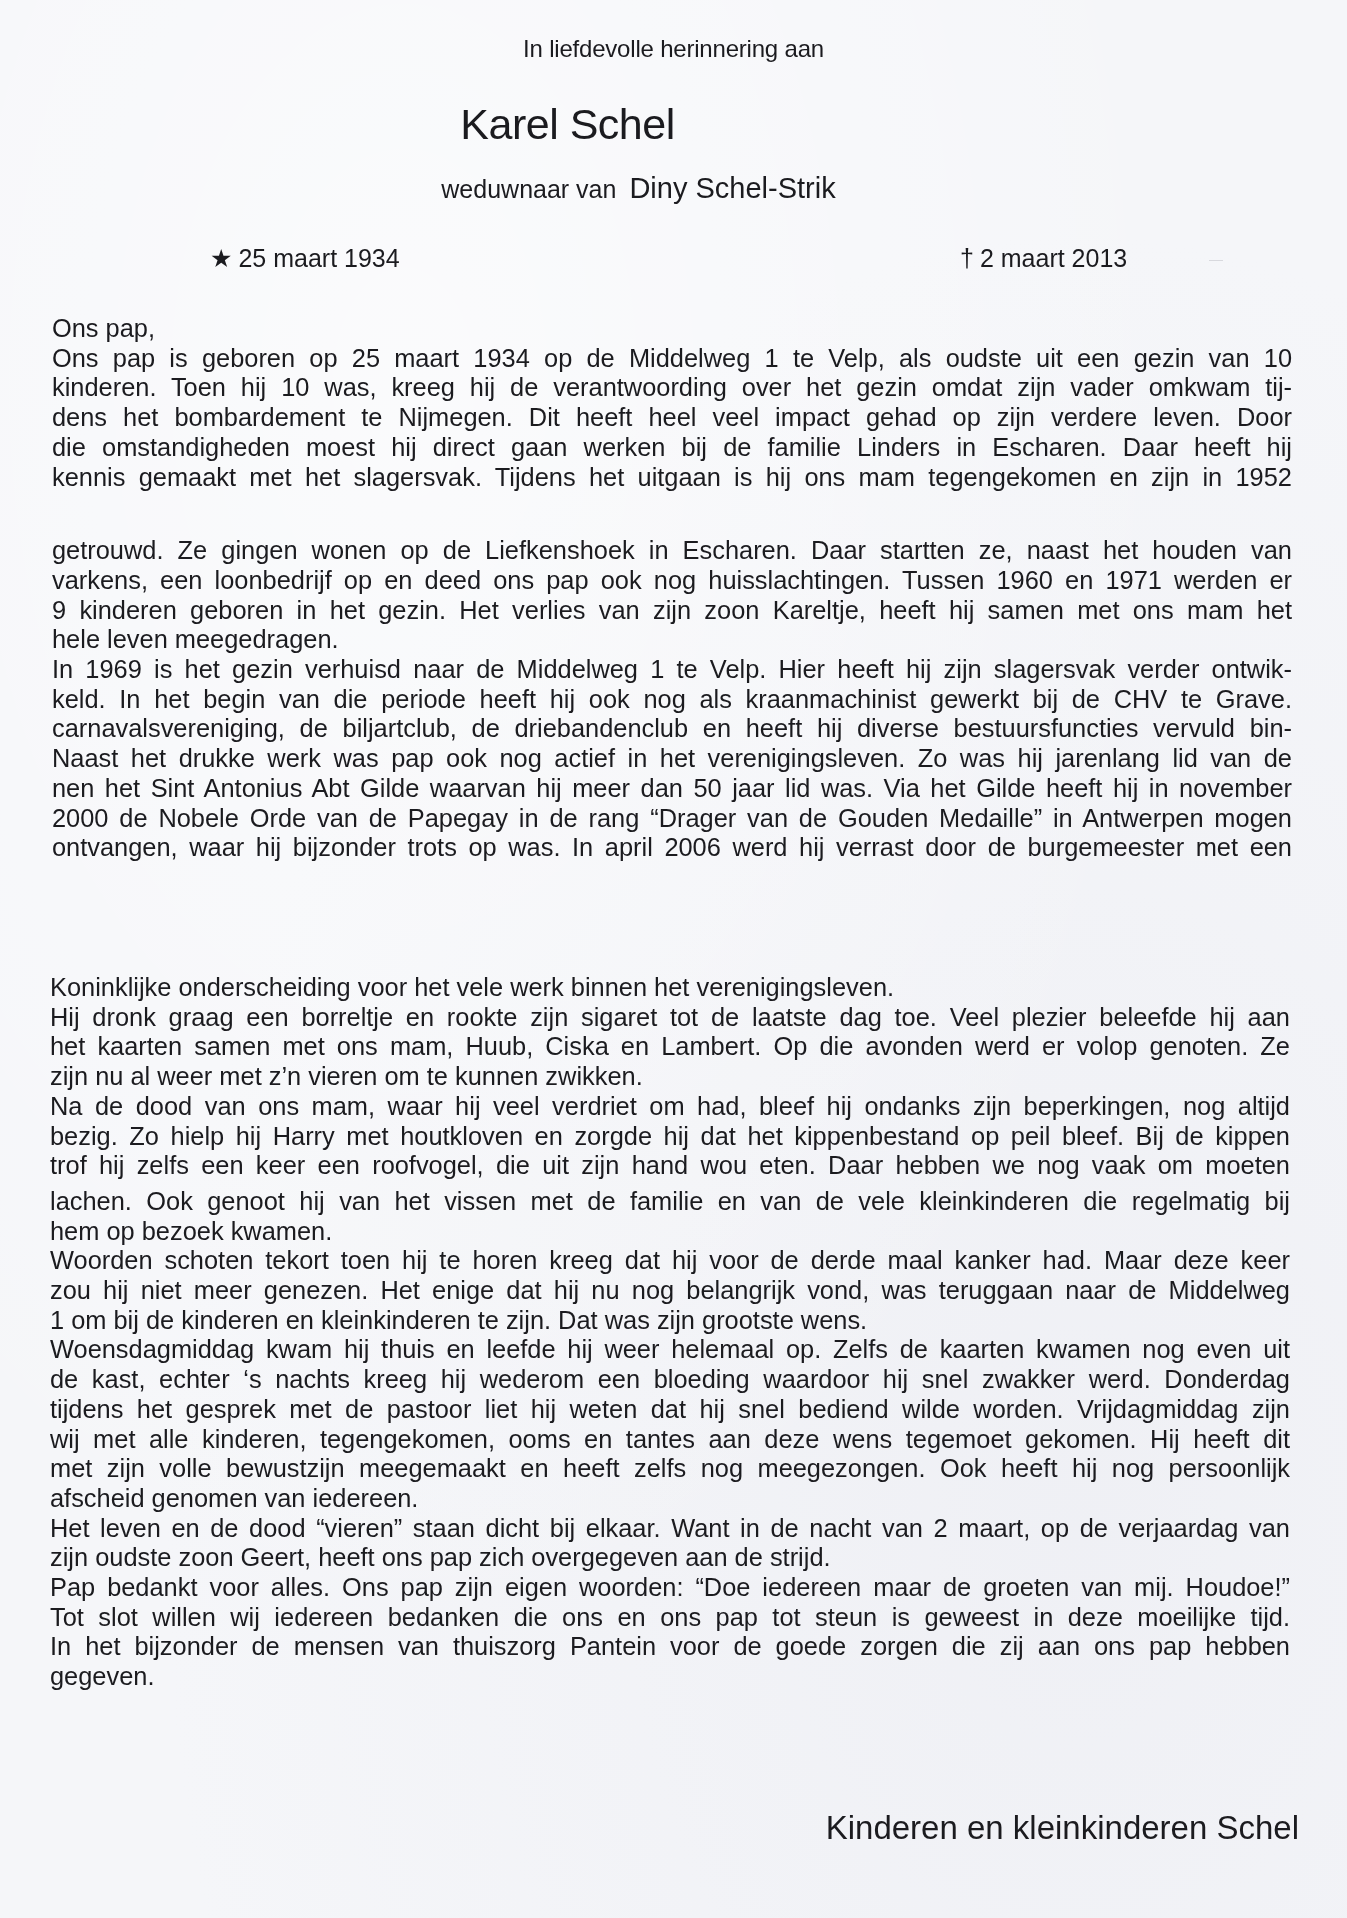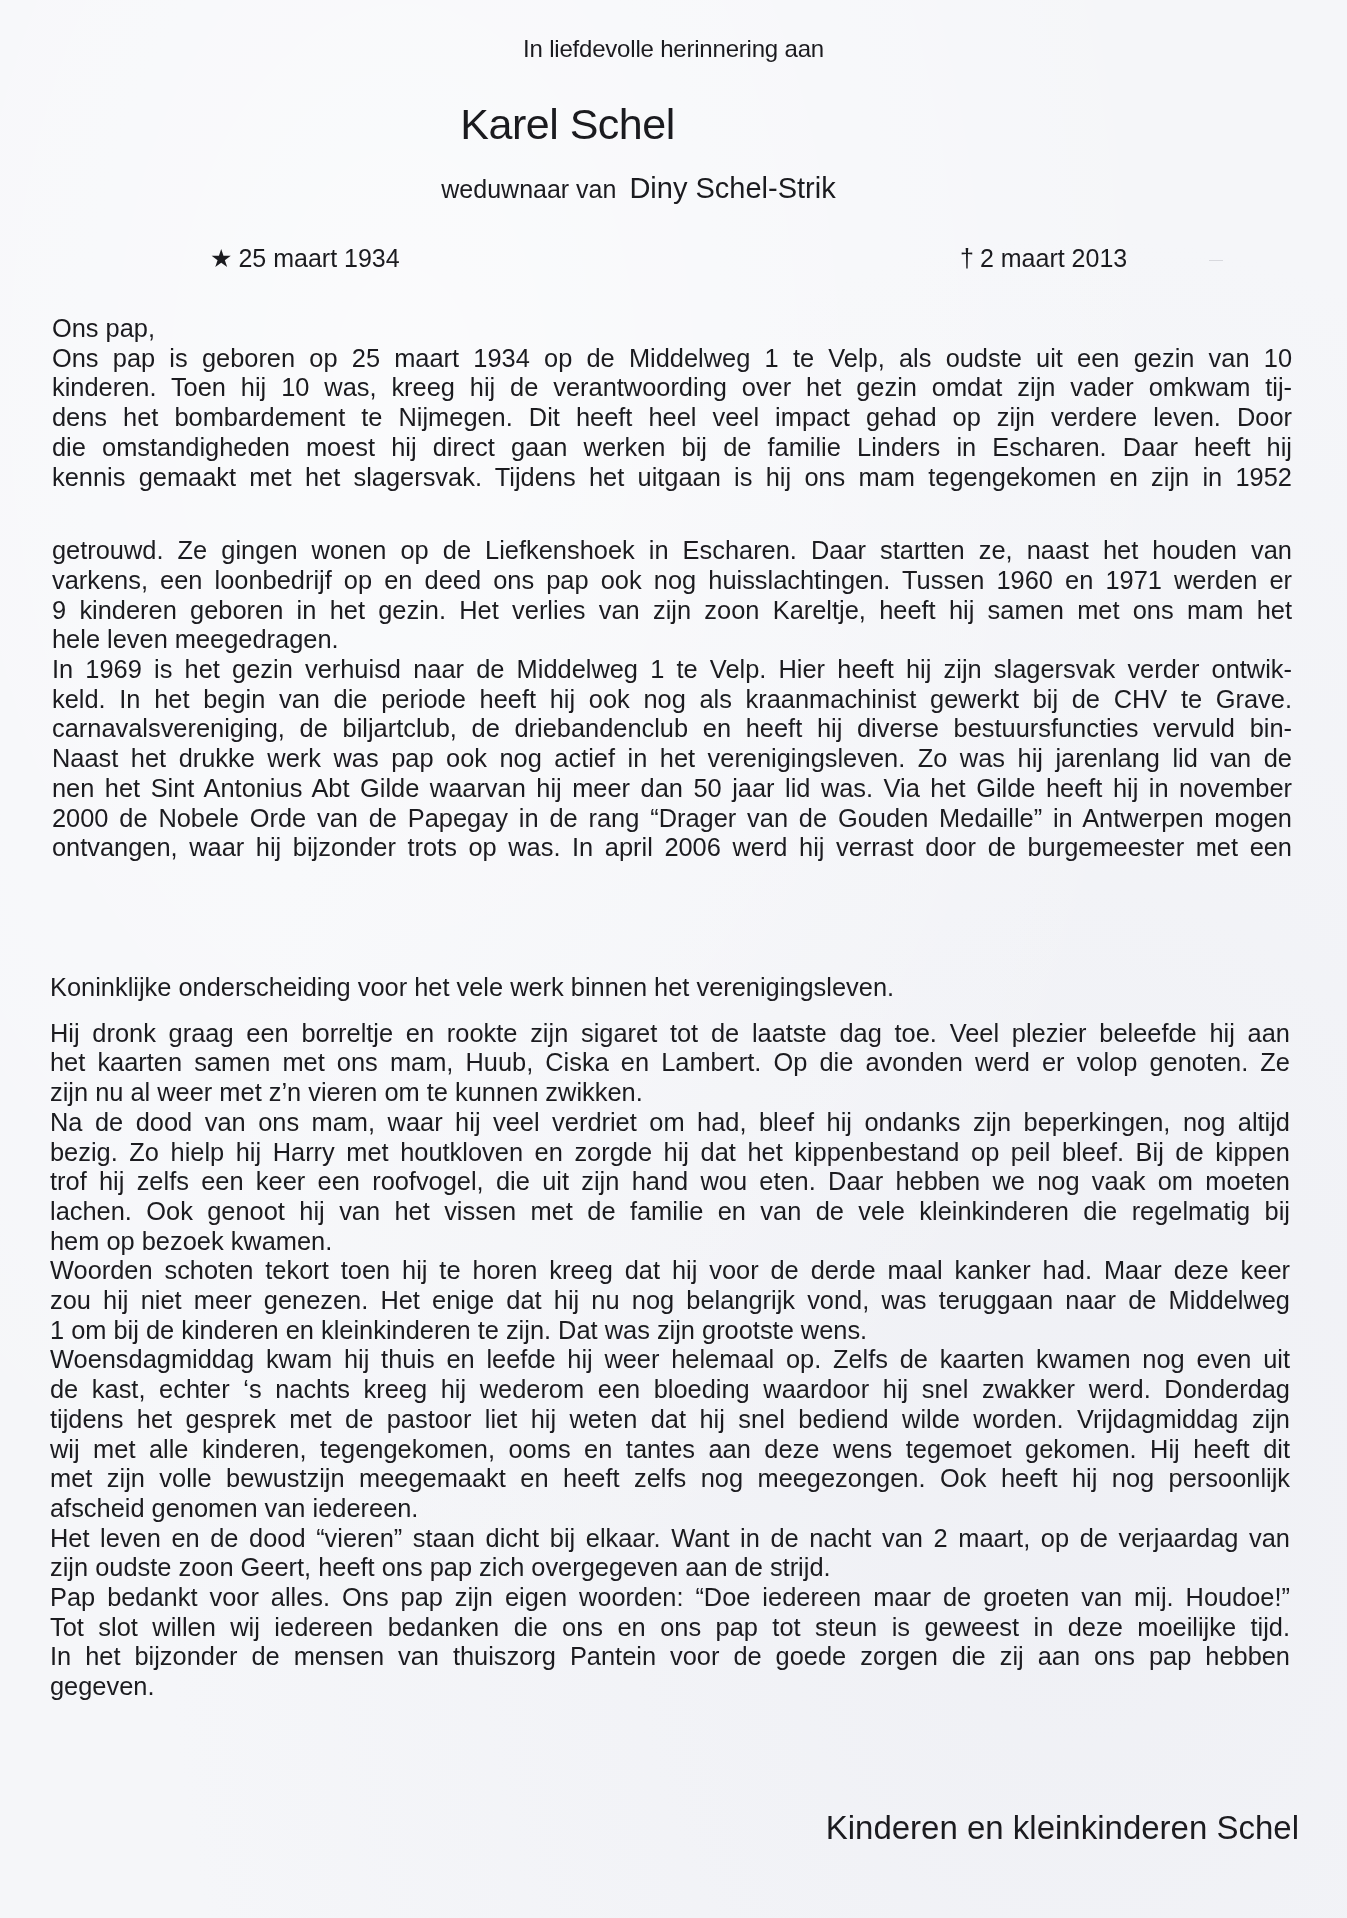--- a/index.html
+++ b/index.html
@@ -150,27 +150,27 @@
       <span class="line" style="white-space: nowrap;">keld. In het begin van die periode heeft hij ook nog als kraanmachinist gewerkt bij de CHV te Grave.</span>
       <span class="line" style="white-space: nowrap;">carnavalsvereniging, de biljartclub, de driebandenclub en heeft hij diverse bestuursfuncties vervuld bin-</span>
       <span class="line" style="white-space: nowrap;">Naast het drukke werk was pap ook nog actief in het verenigingsleven. Zo was hij jarenlang lid van de</span>
       <span class="line" style="white-space: nowrap;">nen het Sint Antonius Abt Gilde waarvan hij meer dan 50 jaar lid was. Via het Gilde heeft hij in november</span>
       <span class="line" style="white-space: nowrap;">2000 de Nobele Orde van de Papegay in de rang “Drager van de Gouden Medaille” in Antwerpen mogen</span>
       <span class="line" style="white-space: nowrap;">ontvangen, waar hij bijzonder trots op was. In april 2006 werd hij verrast door de burgemeester met een</span>
     </div>
 
   <div class="body-block block-2" id="block-2">
       <span class="line last" style="white-space: nowrap;">Koninklijke onderscheiding voor het vele werk binnen het verenigingsleven.</span>
-      <span class="line" style="white-space: nowrap; margin-top: 16px;">Hij dronk graag een borreltje en rookte zijn sigaret tot de laatste dag toe. Veel plezier beleefde hij aan</span>
+      <span class="line" style="white-space: nowrap;">Hij dronk graag een borreltje en rookte zijn sigaret tot de laatste dag toe. Veel plezier beleefde hij aan</span>
       <span class="line" style="white-space: nowrap;">het kaarten samen met ons mam, Huub, Ciska en Lambert. Op die avonden werd er volop genoten. Ze</span>
       <span class="line last" style="white-space: nowrap;">zijn nu al weer met z’n vieren om te kunnen zwikken.</span>
       <span class="line" style="white-space: nowrap;">Na de dood van ons mam, waar hij veel verdriet om had, bleef hij ondanks zijn beperkingen, nog altijd</span>
       <span class="line" style="white-space: nowrap;">bezig. Zo hielp hij Harry met houtkloven en zorgde hij dat het kippenbestand op peil bleef. Bij de kippen</span>
       <span class="line" style="white-space: nowrap;">trof hij zelfs een keer een roofvogel, die uit zijn hand wou eten.  Daar hebben we nog vaak om moeten</span>
-      <span class="line" style="white-space: nowrap;">lachen. Ook genoot hij van het vissen met de familie en van de vele kleinkinderen die regelmatig bij</span>
+      <span class="line" style="white-space: nowrap; margin-top: 6px;">lachen. Ook genoot hij van het vissen met de familie en van de vele kleinkinderen die regelmatig bij</span>
       <span class="line last" style="white-space: nowrap;">hem op bezoek kwamen.</span>
       <span class="line" style="white-space: nowrap;">Woorden schoten tekort toen hij te horen kreeg dat hij voor de derde maal kanker had. Maar deze keer</span>
       <span class="line" style="white-space: nowrap;">zou hij niet meer genezen. Het enige dat hij nu nog belangrijk vond, was teruggaan naar de Middelweg</span>
       <span class="line last" style="white-space: nowrap;">1 om bij de kinderen en kleinkinderen te zijn. Dat was zijn grootste wens.</span>
       <span class="line" style="white-space: nowrap;">Woensdagmiddag kwam hij thuis en leefde hij weer helemaal op. Zelfs de kaarten kwamen nog even uit</span>
       <span class="line" style="white-space: nowrap;">de kast, echter ‘s nachts kreeg hij wederom een bloeding waardoor hij snel zwakker werd. Donderdag</span>
       <span class="line" style="white-space: nowrap;">tijdens het gesprek met de pastoor liet hij weten dat hij snel bediend wilde worden. Vrijdagmiddag zijn</span>
       <span class="line" style="white-space: nowrap;">wij met alle kinderen, tegengekomen, ooms en tantes aan deze wens tegemoet gekomen. Hij heeft dit</span>
       <span class="line" style="white-space: nowrap;">met zijn volle bewustzijn meegemaakt en heeft zelfs nog meegezongen. Ook heeft hij nog persoonlijk</span>
       <span class="line last" style="white-space: nowrap;">afscheid genomen van iedereen.</span>

